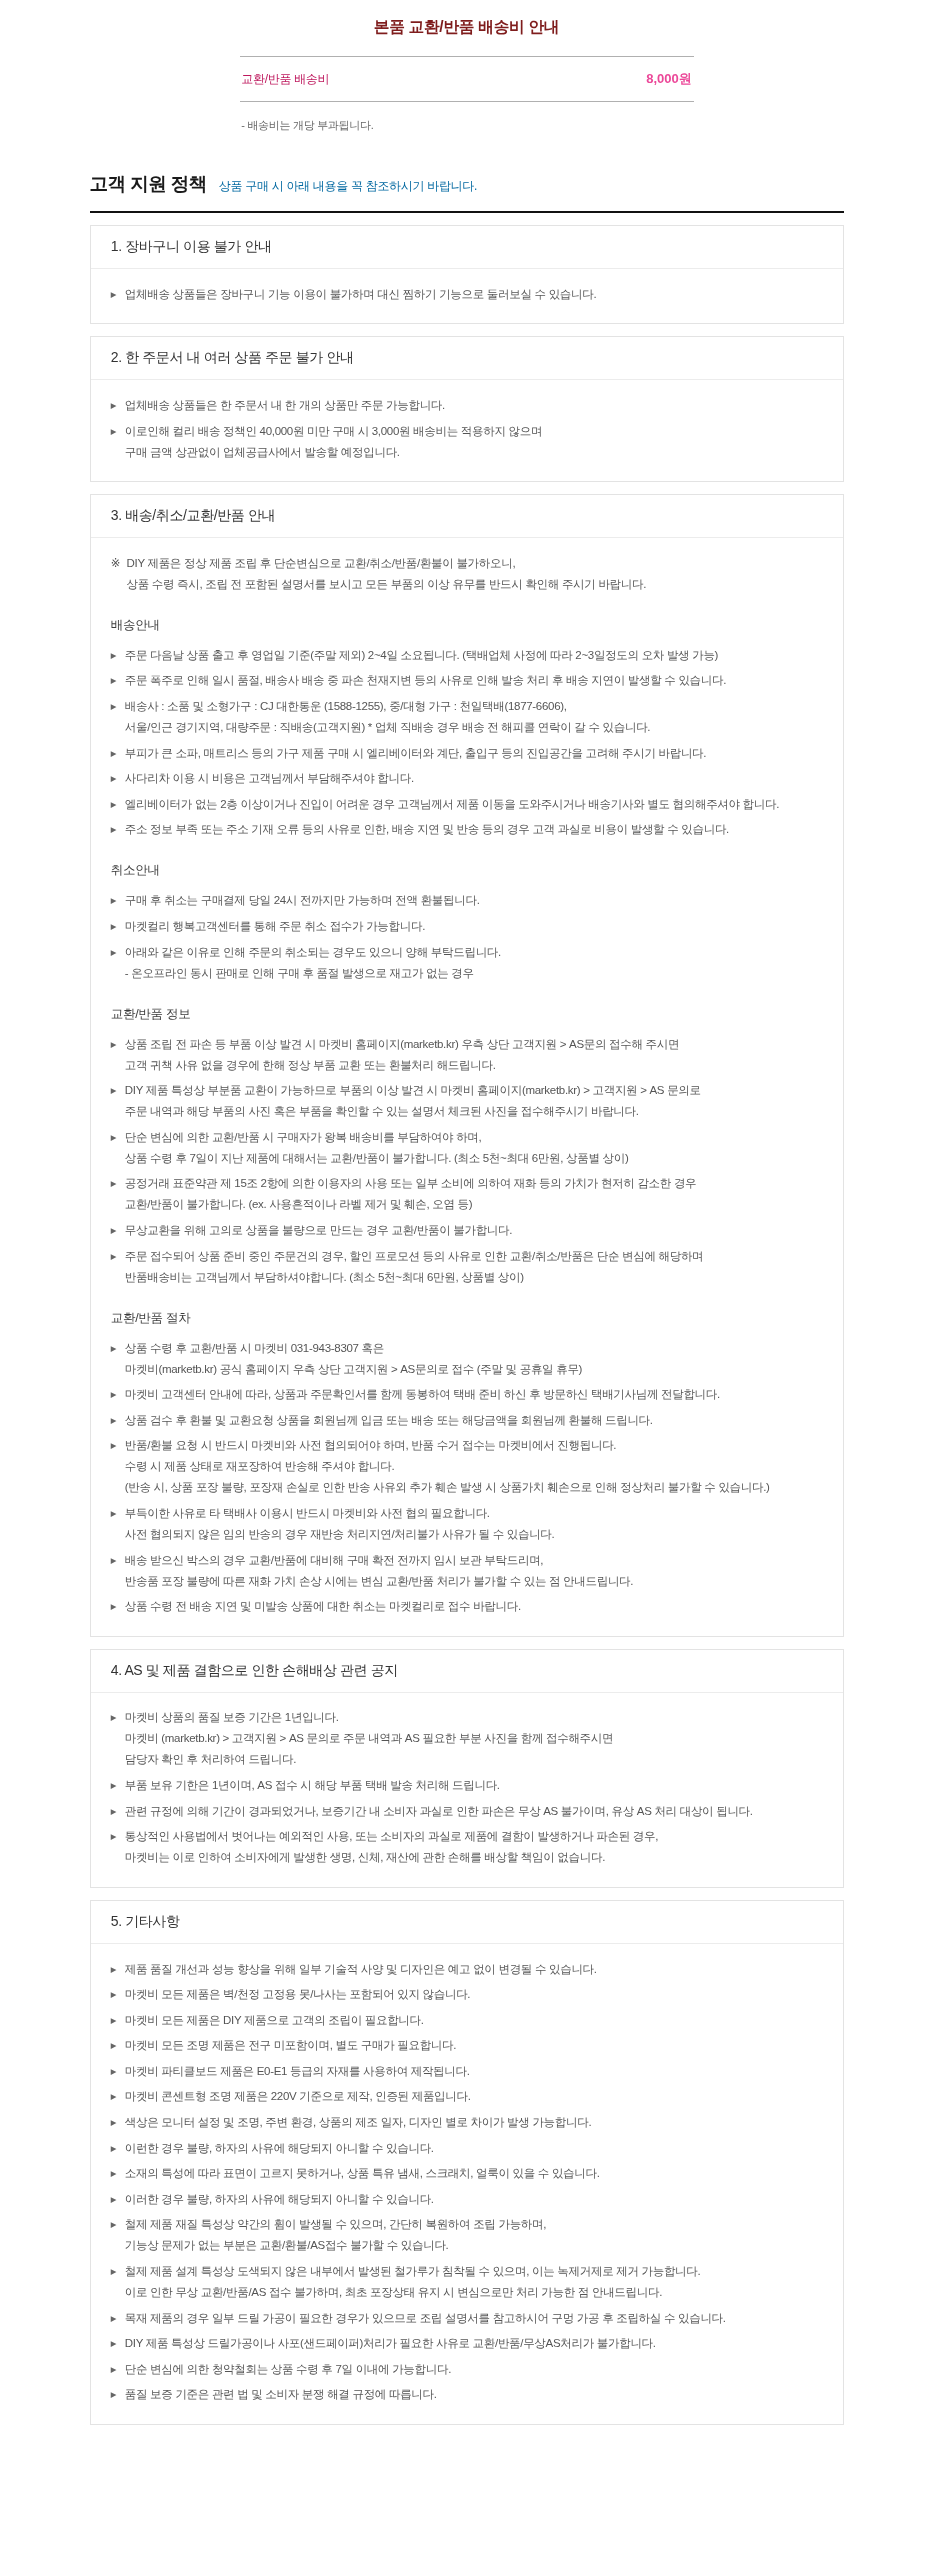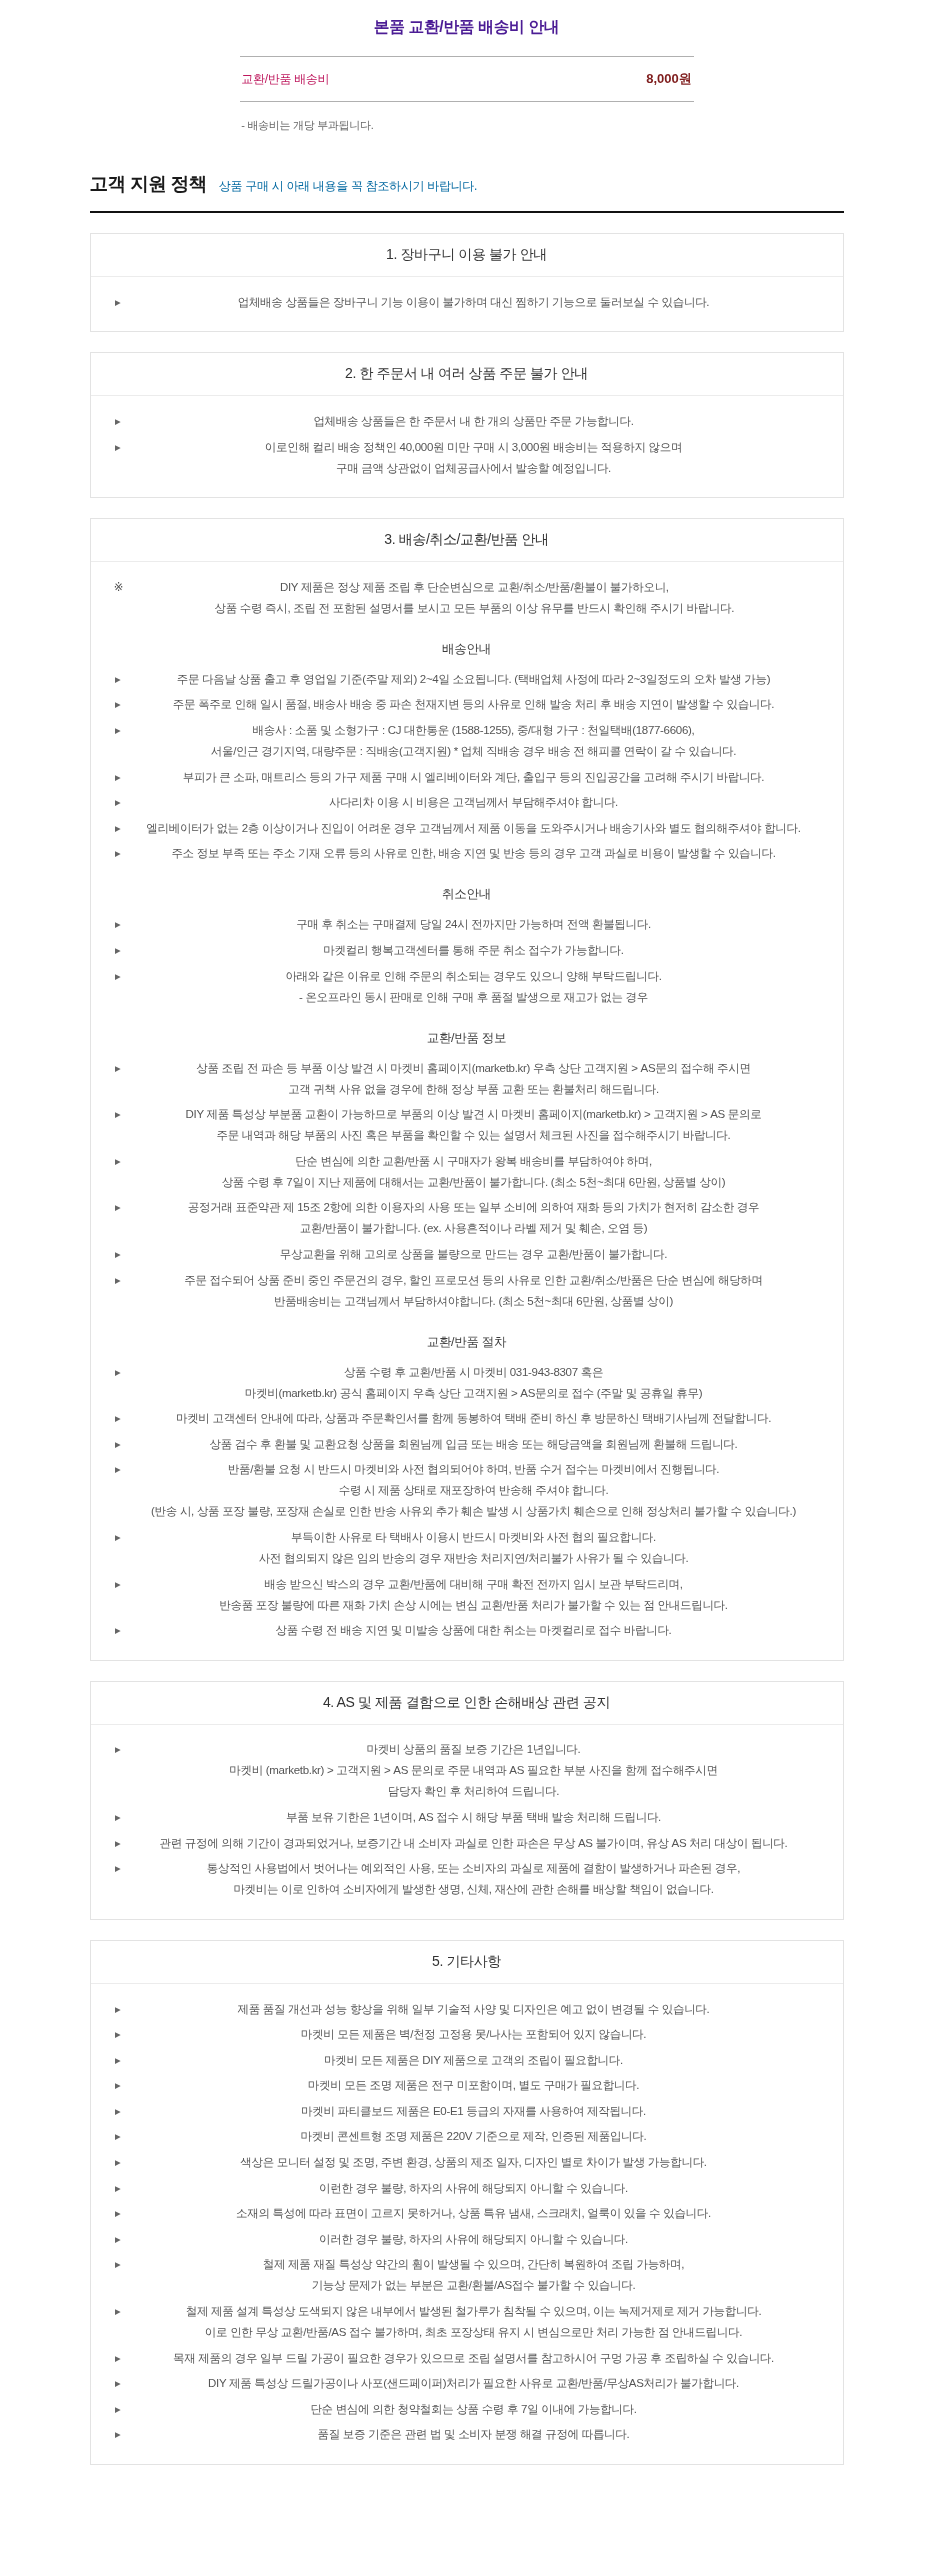--- a/index.html
+++ b/index.html
@@ -16,47 +16,46 @@
     width:933px;
     min-height:2576px;
     background:#ffffff;
     font-family:"Liberation Sans","DejaVu Sans",sans-serif;
     color:var(--text-body);
   }
   .wrap{width:754px;margin:0 auto;padding-top:9.2px;}
   
   .fee-block{width:454px;margin:0 auto;}
   .fee-title{
-    text-align:center;font-size:15.7px;font-weight:700;color:#4c1d95;
+    text-align:center;font-size:15.7px;font-weight:700;color:#7f1d1d;
     padding:7.4px 0 18.5px;letter-spacing:-0.3px;
   }
   .fee-table{
     border-top:0.9px solid var(--border-table);
     border-bottom:0.9px solid var(--border-table);
   }
   .fee-row{display:flex;justify-content:space-between;align-items:center;padding:13px 1.8px;}
   .fee-label{font-size:12px;color:#be185d;letter-spacing:-0.3px;}
-  .fee-value{font-size:13px;font-weight:700;color:#7f1d1d;text-align:center;}
+  .fee-value{font-size:13px;font-weight:700;color:#ec4899;text-align:center;}
   .fee-notes{padding:11px 1.8px 0;}
   .fee-note{font-size:11px;color:var(--text-muted);line-height:24px;letter-spacing:-0.3px;}
   
   .policy-head{
     margin-top:34px;
     padding-bottom:14.8px;
     border-bottom:2.8px solid var(--accent-line);
   }
   .policy-head .h-line{display:flex;align-items:baseline;}
   .policy-title{font-size:18.5px;font-weight:700;color:#1a1a1a;letter-spacing:-0.5px;}
   .policy-sub{font-size:12px;color:#0369a1;margin-left:12px;letter-spacing:-0.3px;}
   
   .policy-box{
     border:0.9px solid var(--border-box);
-    margin-top:20px;
+    margin-top:12px;
     background:#fff;
-    text-align:center;
   }
   .box-header{
     padding:12px 20.3px;
     font-size:14px;
     color:var(--text-main);
     letter-spacing:-0.4px;
     border-bottom:0.9px solid var(--border-inner);
   }
   .box-body{padding:14.8px 20.3px 18.5px;}
   .subhead{

